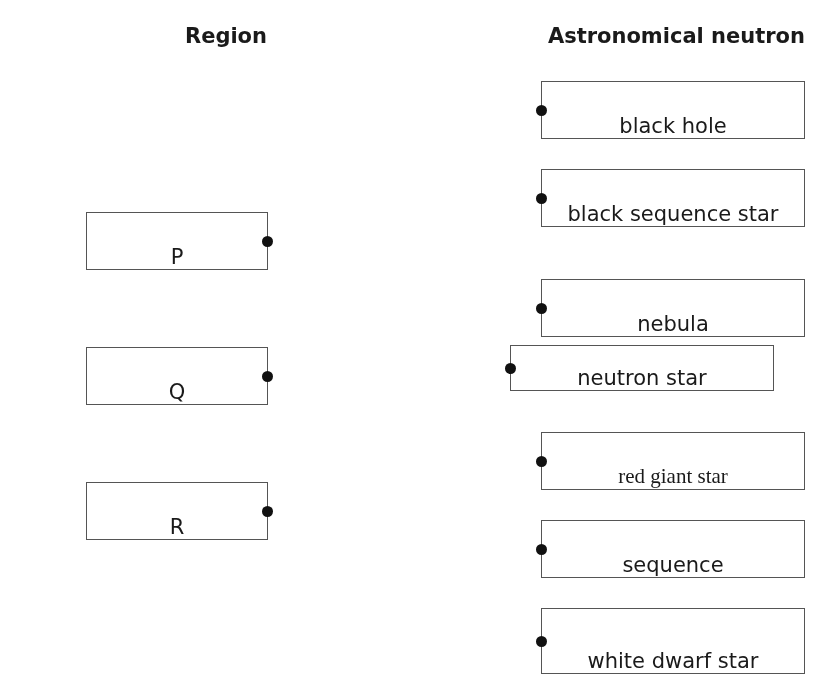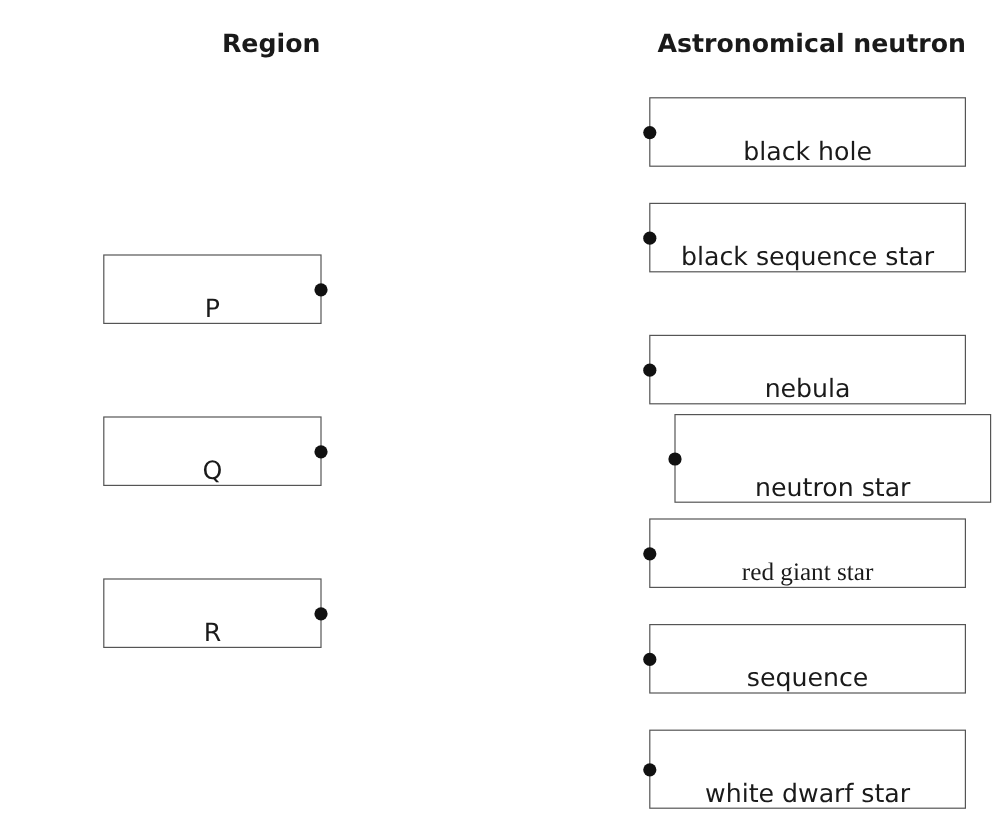--- a/index.html
+++ b/index.html
@@ -36,21 +36,21 @@
   <span class="dot left"></span>
 </div>
 <div class="box" style="left:541px; top:169px; width:264px; height:58px;">
   <span>black sequence star</span>
   <span class="dot left"></span>
 </div>
 <div class="box" style="left:541px; top:257px; width:264px; height:58px;margin-top:22px;">
   <span>nebula</span>
   <span class="dot left"></span>
 </div>
-<div class="box" style="left:562px; top:345px; width:264px; height:74px;">
+<div class="box" style="left:510px; top:345px; width:264px; height:46px;">
   <span>neutron star</span>
   <span class="dot left"></span>
 </div>
 <div class="box" style="left:541px; top:432px; width:264px; height:58px;font-family:Liberation Serif, serif;">
   <span>red giant star</span>
   <span class="dot left"></span>
 </div>
 <div class="box" style="left:541px; top:520px; width:264px; height:58px;">
   <span>sequence</span>
   <span class="dot left"></span>

